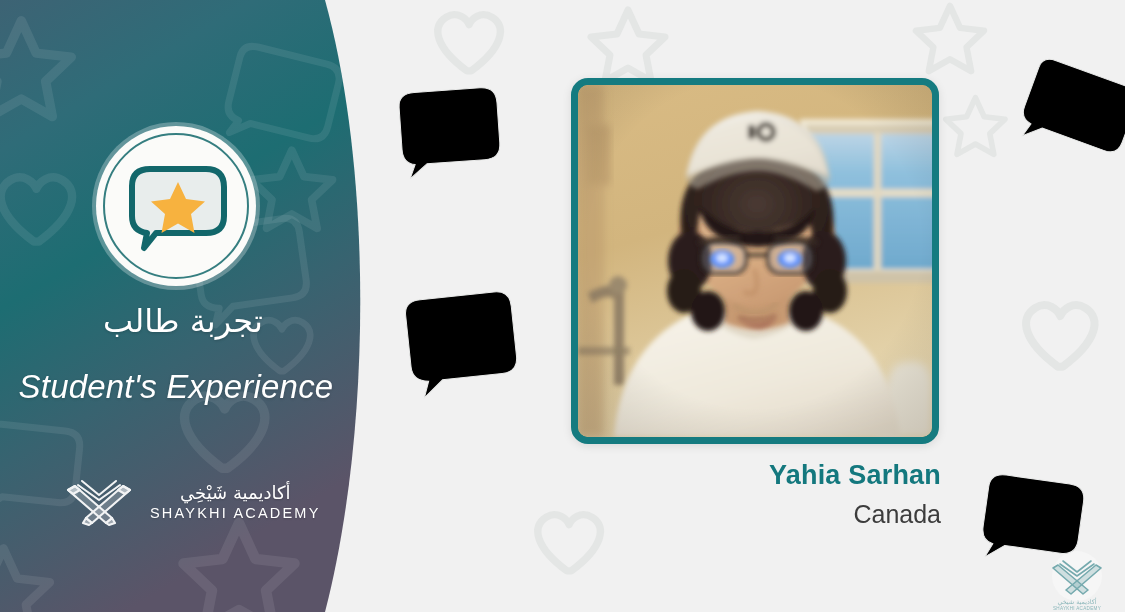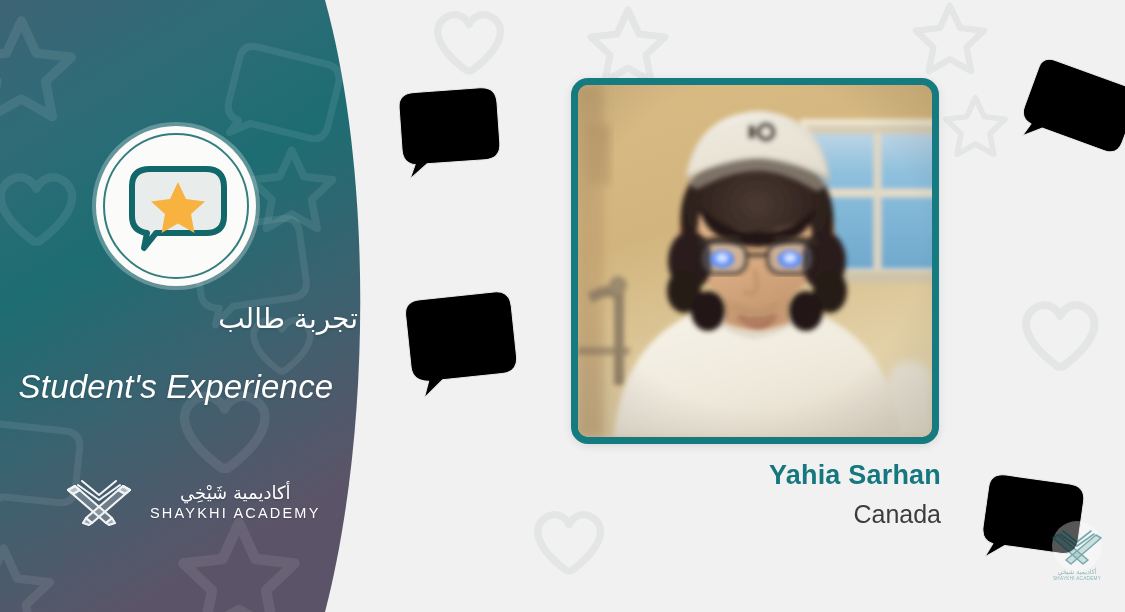--- a/index.html
+++ b/index.html
@@ -47,23 +47,23 @@
   #badge .ring {
     position:absolute; left:7px; top:7px; right:7px; bottom:7px;
     border-radius:50%;
     border:2px solid #12676b;
     opacity:.85;
   }
 
   
   #title-ar {
     position:absolute; left:0; top:302px; width:358px;
-    text-align:right;
+    text-align:center;
     color:#ffffff;
-    font-size:28px;
+    font-size:32px;
     font-weight:400;
     letter-spacing:2px;
     direction:rtl;
     font-family:"DejaVu Sans", sans-serif;
     text-shadow:0 1px 3px rgba(0,0,0,.18);
     white-space:nowrap;
     padding-left:8px;
   }
   #title-en {
     position:absolute; left:0; top:368px; width:352px;
@@ -114,21 +114,21 @@
     color:#14787e; font-size:27px; font-weight:bold;
     letter-spacing:.2px; white-space:nowrap;
   }
   #student-country {
     color:#3c3c3c; font-size:25px; font-weight:400;
     margin-top:9px; white-space:nowrap;
   }
 
   
   #watermark {
-    position:absolute; left:1044px; top:520px;
+    position:absolute; left:1044px; top:550px;
     width:66px; height:62px;
     opacity:.62;
   }
 </style>
 </head>
 <body>
 
 <div id="stage">
 
   <div class="bg-shapes">

